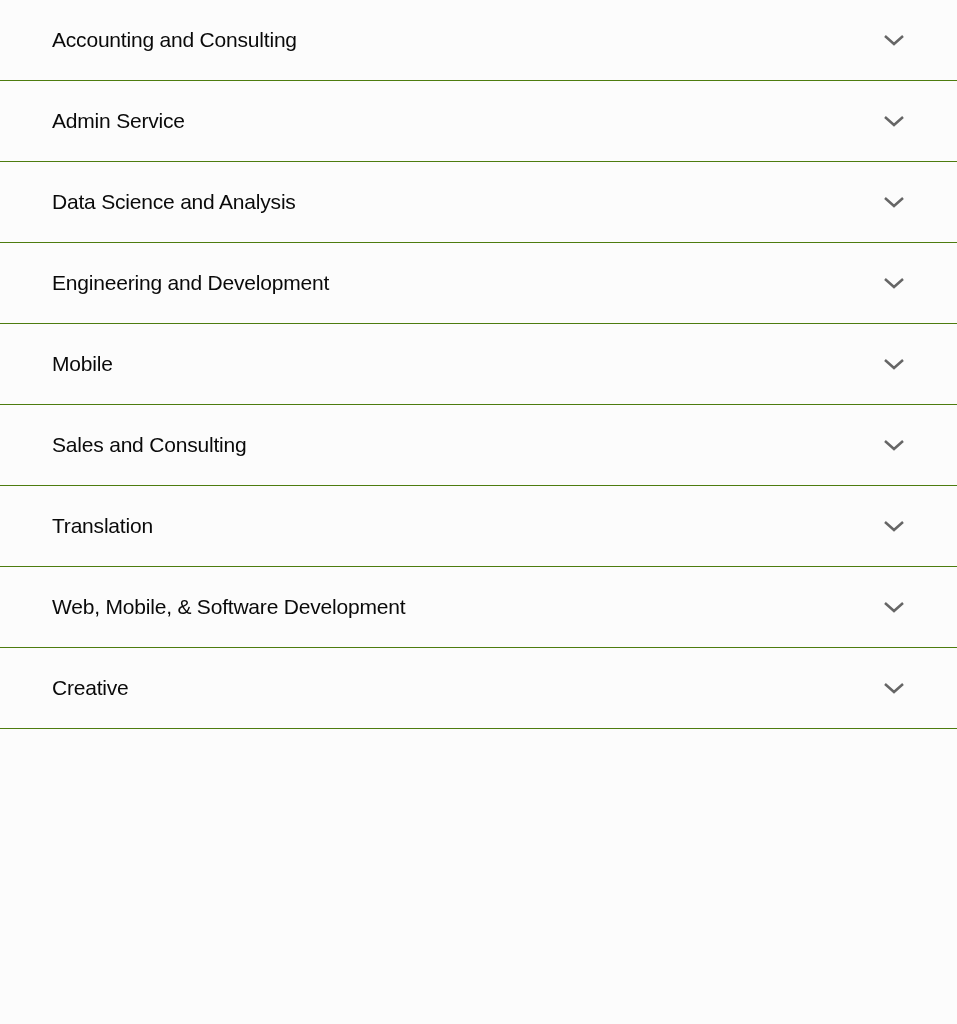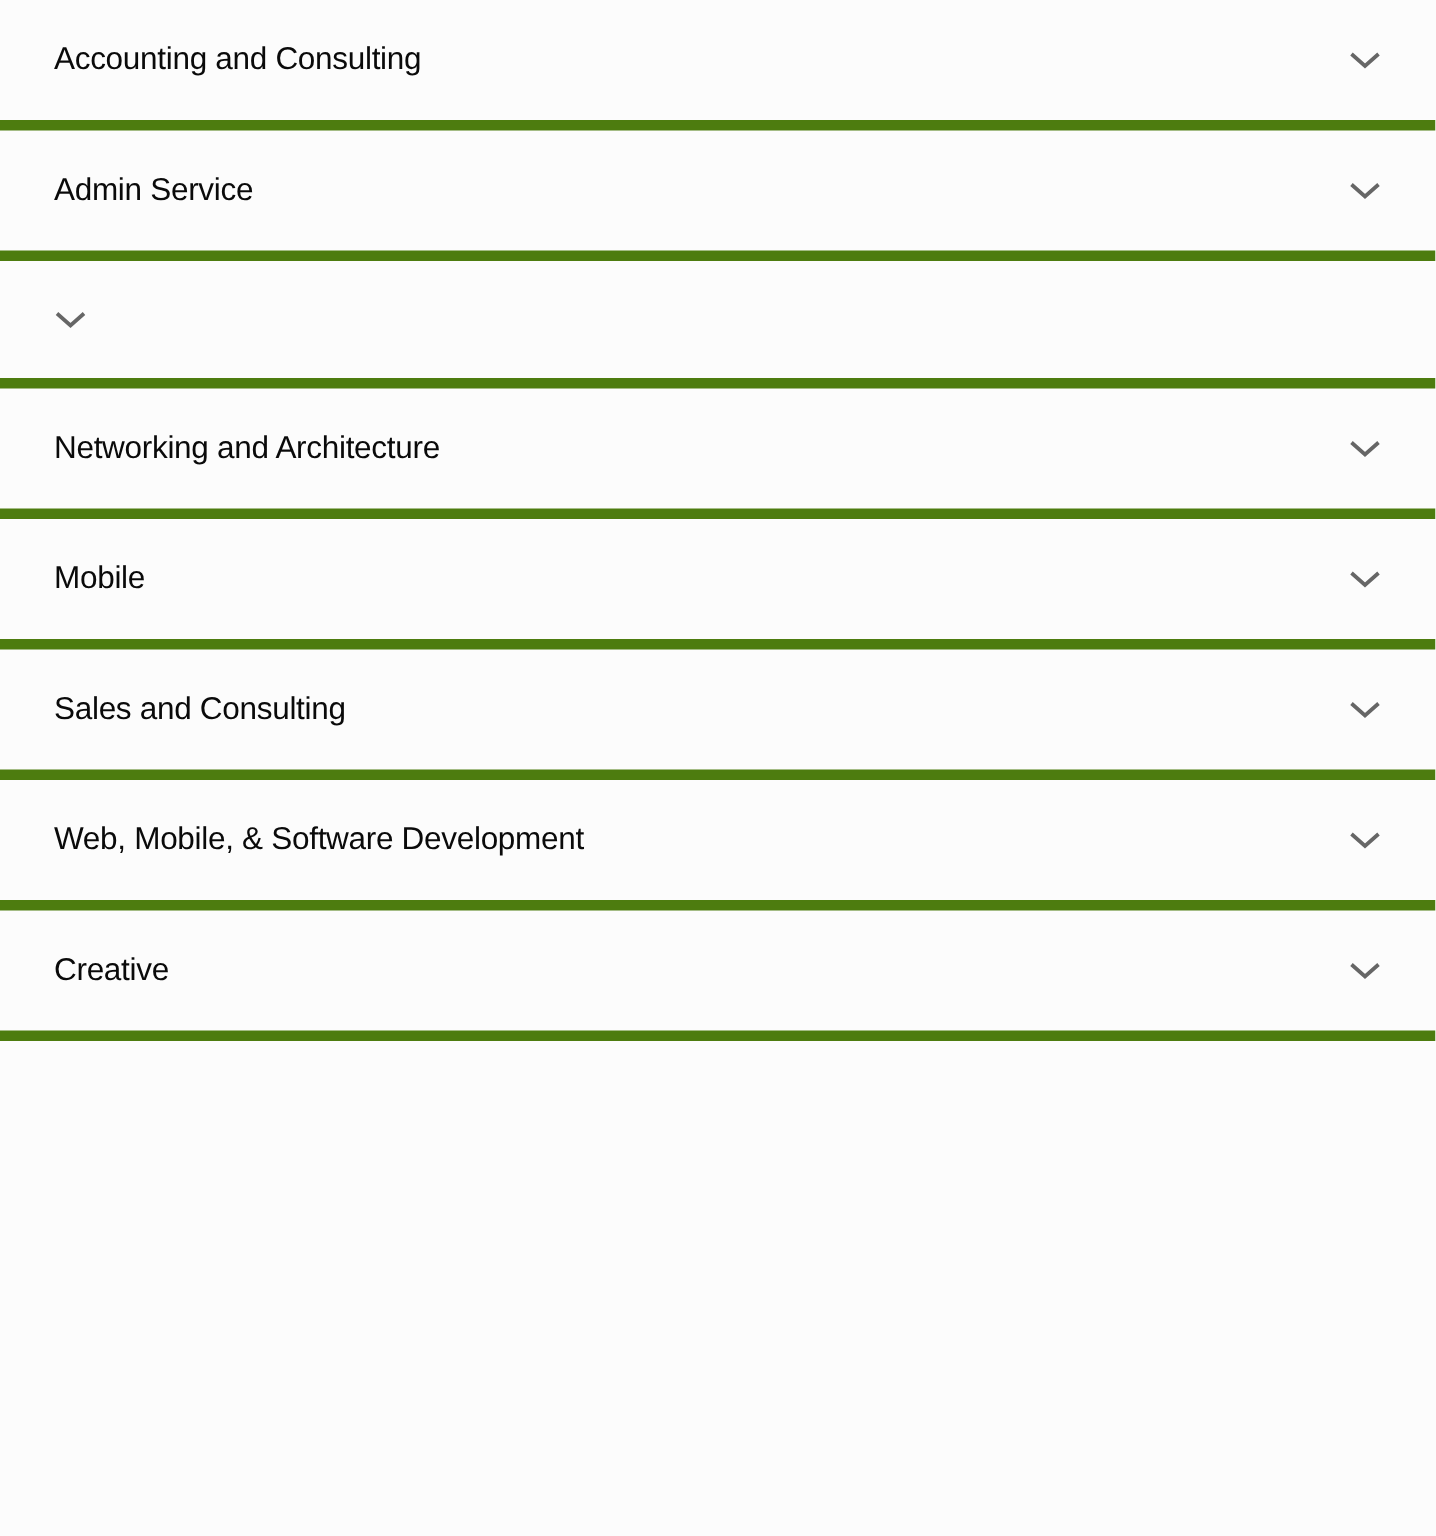--- a/index.html
+++ b/index.html
@@ -9,22 +9,22 @@
     }
     body {
       font-family: -apple-system, BlinkMacSystemFont, "Segoe UI", Helvetica, Arial, sans-serif;
       background-color: #fcfcfc;
       width: 957px;
     }
     .accordion-container {
       width: 100%;
     }
     .accordion-item {
-      border-bottom: 7px solid #4d7c0f;
-      padding: 28px 36px;
+      border-bottom: 1px solid #4d7c0f;
+      padding: 28px 52px;
       display: flex;
       justify-content: space-between;
       align-items: center;
       cursor: pointer;
     }
     .accordion-label {
       font-size: 21px;
       font-weight: 500;
       color: #0a0a0a;
       letter-spacing: -0.2px;
@@ -58,44 +58,53 @@
   </div>
   <div class="accordion-item">
     <span class="accordion-label">Admin Service</span>
     <span class="chevron-icon">
       <svg viewBox="0 0 22 14">
           <polyline points="2,3 11,11 20,3"></polyline>
         </svg>
     </span>
   </div>
   <div class="accordion-item">
+    <span class="accordion-label">Data Science and Analysis</span>
     <span class="chevron-icon">
       <svg viewBox="0 0 22 14">
           <polyline points="2,3 11,11 20,3"></polyline>
         </svg>
     </span>
   </div>
   <div class="accordion-item">
-    <span class="accordion-label">Networking and Architecture</span>
+    <span class="accordion-label">Engineering and Development</span>
     <span class="chevron-icon">
       <svg viewBox="0 0 22 14">
           <polyline points="2,3 11,11 20,3"></polyline>
         </svg>
     </span>
   </div>
   <div class="accordion-item">
     <span class="accordion-label">Mobile</span>
     <span class="chevron-icon">
       <svg viewBox="0 0 22 14">
           <polyline points="2,3 11,11 20,3"></polyline>
         </svg>
     </span>
   </div>
   <div class="accordion-item">
     <span class="accordion-label">Sales and Consulting</span>
+    <span class="chevron-icon">
+      <svg viewBox="0 0 22 14">
+          <polyline points="2,3 11,11 20,3"></polyline>
+        </svg>
+    </span>
+  </div>
+  <div class="accordion-item">
+    <span class="accordion-label">Translation</span>
     <span class="chevron-icon">
       <svg viewBox="0 0 22 14">
           <polyline points="2,3 11,11 20,3"></polyline>
         </svg>
     </span>
   </div>
   <div class="accordion-item">
     <span class="accordion-label">Web, Mobile, &amp; Software Development</span>
     <span class="chevron-icon">
       <svg viewBox="0 0 22 14">

